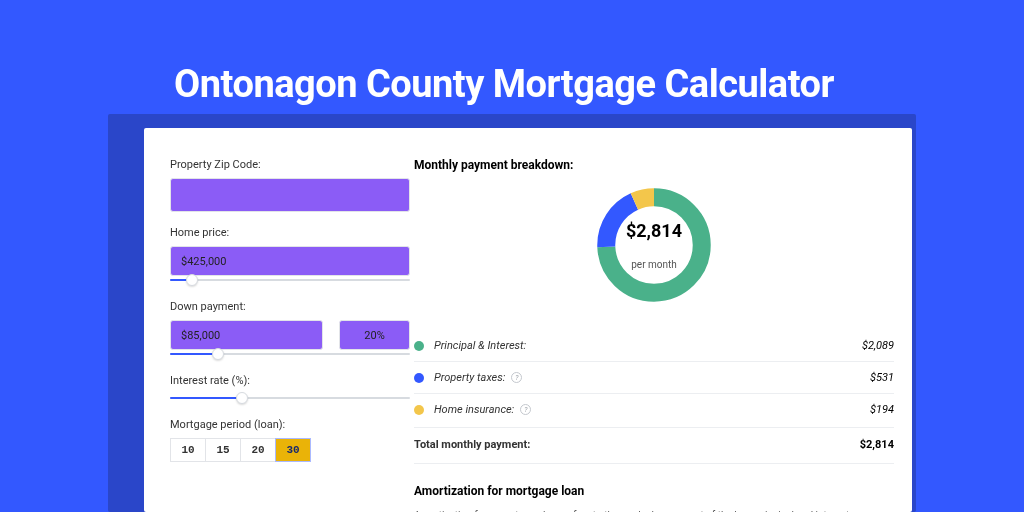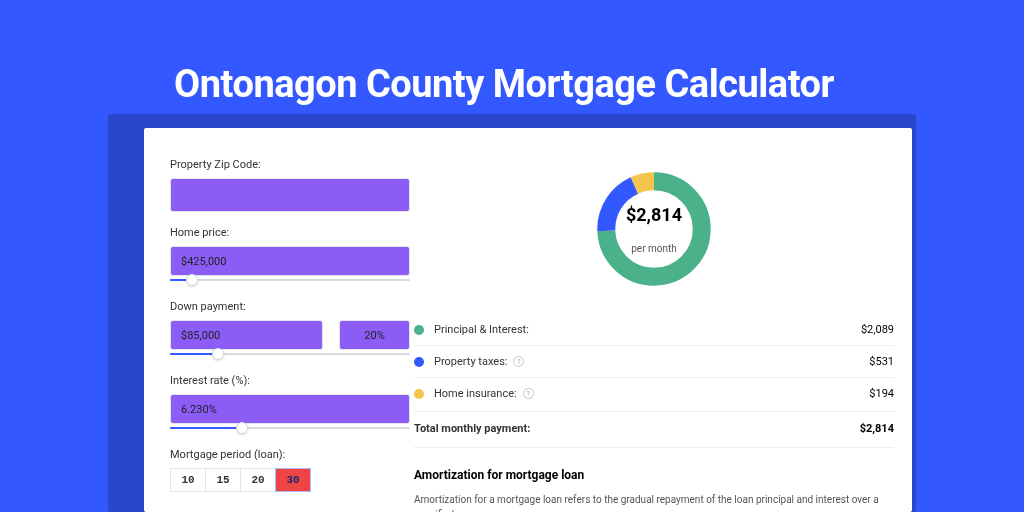--- a/index.html
+++ b/index.html
@@ -20,33 +20,33 @@
   .row-2 > .input:first-child { flex: 1.9; }
   .row-2 > .input:last-child { flex: 1; justify-content: center; padding: 0; text-align: center; }
   .slider { position: relative; height: 12px; margin-top: -2px; }
   .track { position: absolute; top: 5px; left: 0; right: 0; height: 2px; background: #d7dbe0; border-radius: 2px; }
   .fill { position: absolute; top: 5px; left: 0; height: 2px; background: #3358ff; border-radius: 2px; }
   .thumb { position: absolute; top: 0; width: 12px; height: 12px; background: #ffffff; border: 1px solid #d7dbe0; border-radius: 50%; box-shadow: 0 1px 2px rgba(0,0,0,0.15); transform: translateX(-50%); }
 
   .periods { display: flex; gap: 0; margin-top: 2px; }
   .period { width: 36px; height: 24px; display: flex; align-items: center; justify-content: center; font-size: 11px; font-weight: 600; color: #333; border: 1px solid #e2e4e8; background: #fff; cursor: pointer; font-family: Liberation Mono, monospace; }
   .period + .period { margin-left: -1px; }
-  .period.selected { background: #ef4444; border-color: #aab9ff; color: #1a2a6c; position: relative; }
+  .period.selected { background: #eab308; border-color: #aab9ff; color: #1a2a6c; position: relative; }
 
   .section-header { font-size: 12px; font-weight: 700; color: #000; margin-bottom: 10px; }
 
   .donut-wrap { display: flex; justify-content: center; margin: 8px 0 22px 0; }
   .donut { position: relative; width: 126px; height: 126px; }
   .donut svg { width: 126px; height: 126px; transform: rotate(-90deg); }
   .donut-center { position: absolute; top: 0; left: 0; right: 0; bottom: 0; display: flex; flex-direction: column; align-items: center; justify-content: center; }
   .donut-amt { font-size: 18px; font-weight: 700; color: #000; }
   .donut-sub { font-size: 10px; color: #555; margin-top: 18px; }
 
   .legend { margin-top: 4px; }
-  .legend-row { display: flex; align-items: center; padding: 9px 0; border-bottom: 1px solid #eceef1; font-size: 11px; }
+  .legend-row { display: flex; align-items: center; padding: 9px 0; border-bottom: 1px solid #eceef1; font-size: 11px; font-style: italic; }
   .legend-row:last-of-type { border-bottom: none; }
   .dot { width: 10px; height: 10px; border-radius: 50%; margin-right: 10px; flex-shrink: 0; }
   .dot.green { background: #4ab18a; }
   .dot.blue { background: #3358ff; }
   .dot.yellow { background: #f3c64b; }
   .legend-label { color: #333; }
   .legend-info { width: 11px; height: 11px; border: 1px solid #c4c8ce; border-radius: 50%; margin-left: 6px; display: inline-flex; align-items: center; justify-content: center; font-size: 7px; color: #9ca1a8; }
   .legend-val { margin-left: auto; color: #000; }
 
   .total-row { display: flex; align-items: center; padding: 10px 0 12px 0; border-top: 1px solid #eceef1; border-bottom: 1px solid #eceef1; font-size: 11px; font-weight: 700; margin-top: 2px; }
@@ -90,41 +90,41 @@
           </div>
           <div class="slider w240">
             <div class="track"></div>
             <div class="fill" id="down-fill" style="width: 20%;"></div>
             <div class="thumb" id="down-thumb" style="left: 20%;"></div>
           </div>
         </div>
 
         <div class="field">
           <div class="label">Interest rate (%):</div>
-          <div class="input w240">6.230%</div>
           <div class="slider w240">
             <div class="track"></div>
             <div class="fill" id="rate-fill" style="width: 30%;"></div>
             <div class="thumb" id="rate-thumb" style="left: 30%;"></div>
           </div>
         </div>
 
         <div class="field">
           <div class="label">Mortgage period (loan):</div>
           <div class="periods" id="periods">
               <div class="period">10</div>
               <div class="period">15</div>
               <div class="period">20</div>
               <div class="period selected">30</div>
             </div>
         </div>
 
       </div>
       <div class="right">
 
+        <div class="section-header">Monthly payment breakdown:</div>
 
         <div class="donut-wrap">
           <div class="donut">
             <svg viewBox="0 0 42 42">
               <circle id="seg0" cx="21" cy="21" r="15.915" fill="transparent" stroke-width="6" stroke="#4ab18a" stroke-dasharray="74.23596304193319 25.76403695806681" stroke-dashoffset="0"></circle>
               <circle id="seg1" cx="21" cy="21" r="15.915" fill="transparent" stroke-width="6" stroke="#3358ff" stroke-dasharray="18.86993603411514 81.13006396588486" stroke-dashoffset="-74.23596304193319"></circle>
               <circle id="seg2" cx="21" cy="21" r="15.915" fill="transparent" stroke-width="6" stroke="#f3c64b" stroke-dasharray="6.89410092395167 93.10589907604833" stroke-dashoffset="-93.10589907604833"></circle>
             </svg>
             <div class="donut-center">
               <div class="donut-amt">$2,814</div>

